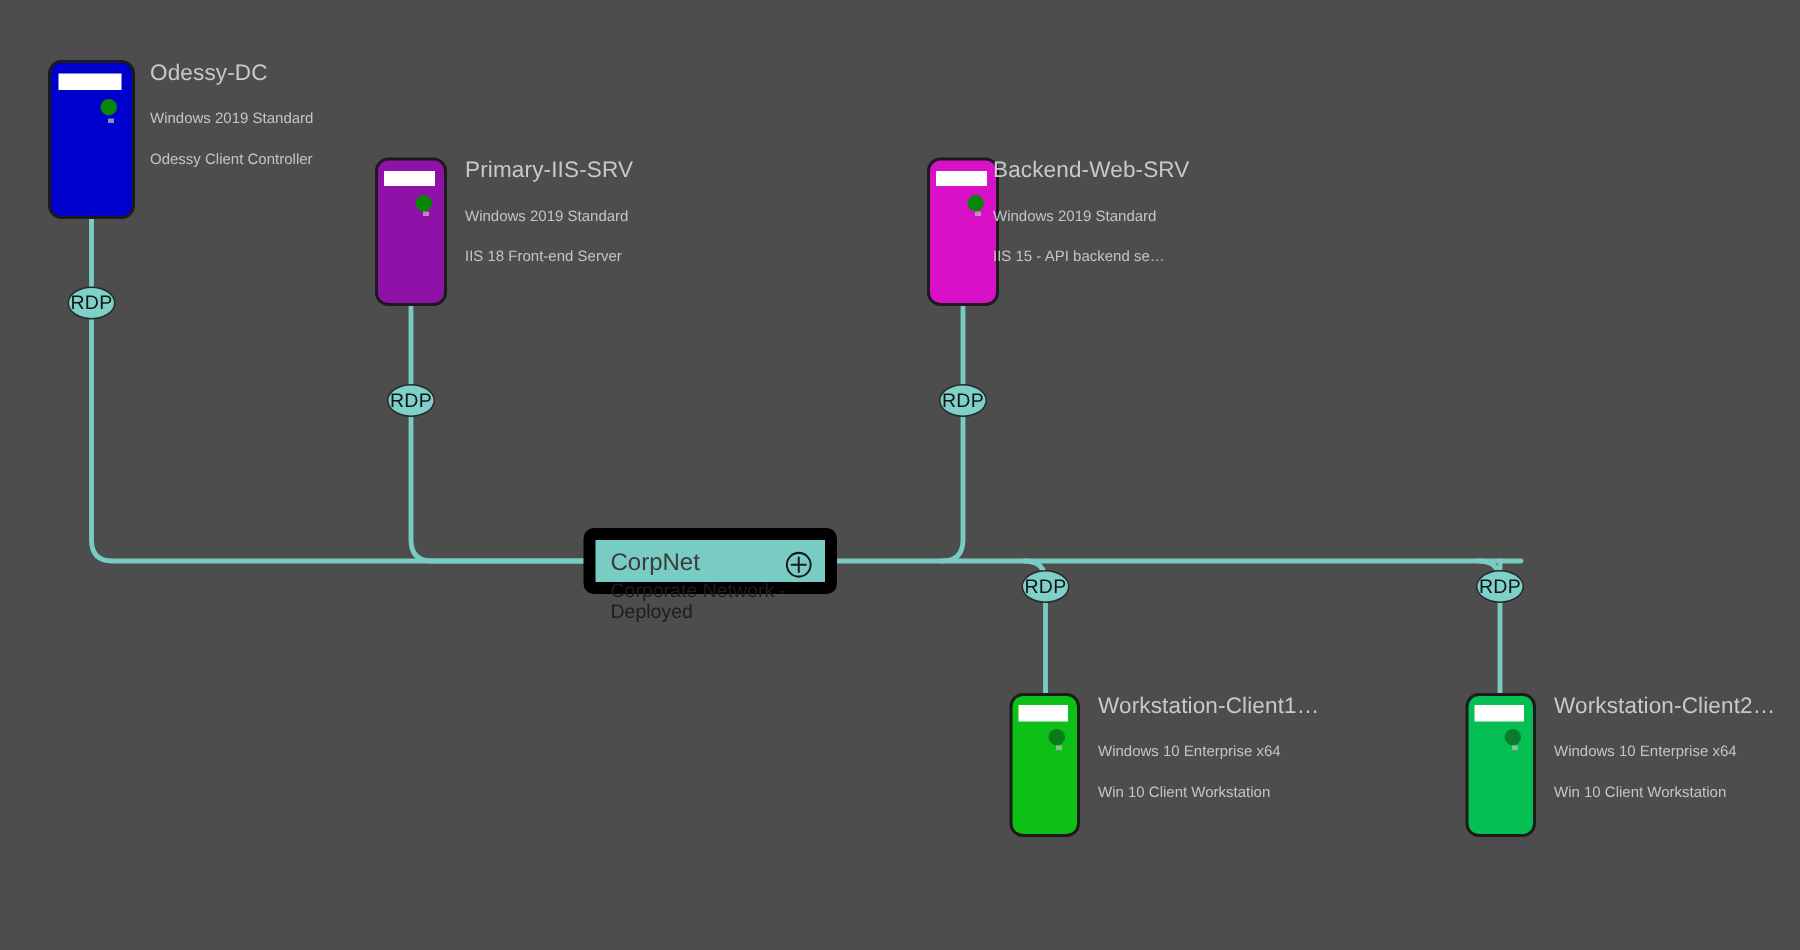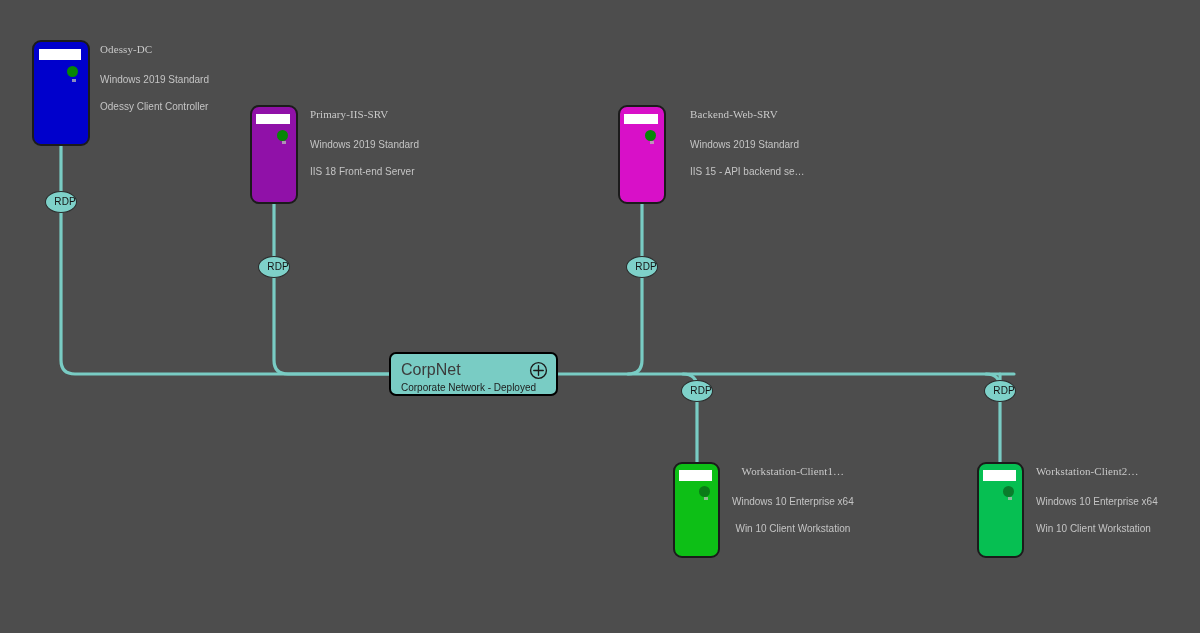--- a/index.html
+++ b/index.html
@@ -62,52 +62,51 @@
     right: 23%;
     top: 36%;
     opacity: .75;
   }
   .labels {
     position: absolute;
     top: 0;
   }
   .n-title {
     color: #c9c9c9;
-    font-size: 11px;
+    font-size: 15px;
     line-height: 18px;
     white-space: nowrap;
     letter-spacing: .1px;
-    font-family: Liberation Serif, serif;
   }
   .n-sub {
     color: #c4c4c4;
     font-size: 10px;
     line-height: 13px;
     white-space: nowrap;
   }
   .n-sub.first { margin-top: 15px; }
   .n-sub.second { margin-top: 14px; }
 
   
   .netbox {
     position: absolute;
     box-sizing: border-box;
     background: #79ccc4;
-    border: 2px solid #000000;
+    border: 8px solid #000000;
     border-radius: 7px;
     padding: 6px 10px 7px 10px;
   }
   .net-title {
     color: #3b3b3b;
     font-size: 16px;
     line-height: 19px;
   }
   .net-sub {
     color: #1d1d1d;
-    font-size: 10px;
+    font-size: 13px;
     line-height: 14px;
     margin-top: 2px;
   }
   .net-plus {
     position: absolute;
     right: 8px;
     top: 7px;
     width: 19px;
     height: 19px;
   }
@@ -115,23 +114,23 @@
   
   .badge {
     position: absolute;
     width: 32px;
     height: 22px;
     box-sizing: border-box;
     border-radius: 50%;
     background: #7ed1c9;
     border: 1px solid #2a2a2a;
     color: #141414;
-    font-size: 10px;
+    font-size: 13px;
     line-height: 20px;
-    text-align: right;
+    text-align: center;
     letter-spacing: .2px;
   }
 </style>
 </head>
 <body>
 
 <div id="canvas">
 
   <svg id="wires" viewBox="0 0 1200 633" xmlns="http://www.w3.org/2000/svg">
     <g fill="none" stroke="#79ccc4" stroke-width="3.2" stroke-linecap="round">
@@ -178,39 +177,39 @@
     </div>
   </div>
   <div class="badge" style="left:258px; top:256px;">RDP</div>
 
   <div class="node" style="left:618px; top:105px; width:280px; height:102px;">
     <div class="tower" style="width:48px; height:99px; background:#d810c8;">
       <div class="tower-bar"></div>
       <div class="tower-led"></div>
       <div class="tower-port"></div>
     </div>
-    <div class="labels" style="left:72px; top:0px;">
+    <div class="labels" style="left:44px; top:0px;">
       <div class="n-title">Backend-Web-SRV</div>
       <div class="n-sub first">Windows 2019 Standard</div>
       <div class="n-sub second">IIS 15 - API backend se…</div>
     </div>
   </div>
   <div class="badge" style="left:626px; top:256px;">RDP</div>
 
   <div class="netbox" style="left:389px; top:352px; width:169px; height:44px;">
     <div class="net-title">CorpNet</div>
     <div class="net-sub">Corporate Network - Deployed</div>
     <svg class="net-plus" viewBox="0 0 24 24" xmlns="http://www.w3.org/2000/svg">
       <circle cx="12" cy="12" r="10" fill="none" stroke="#1a1a1a" stroke-width="1.7"></circle>
       <path d="M12,6 L12,18 M6,12 L18,12" stroke="#1a1a1a" stroke-width="1.7" stroke-linecap="round"></path>
     </svg>
   </div>
 
   <div class="badge" style="left:681px; top:380px;">RDP</div>
-  <div class="node" style="left:673px; top:462px; width:290px; height:98px;text-align:center;">
+  <div class="node" style="left:673px; top:462px; width:290px; height:98px;">
     <div class="tower" style="width:47px; height:96px; background:#0dbf16;">
       <div class="tower-bar"></div>
       <div class="tower-led" style="background:#0a7c17;"></div>
       <div class="tower-port"></div>
     </div>
     <div class="labels" style="left:59px; top:0px;">
       <div class="n-title">Workstation-Client1…</div>
       <div class="n-sub first">Windows 10 Enterprise x64</div>
       <div class="n-sub second">Win 10 Client Workstation</div>
     </div>

